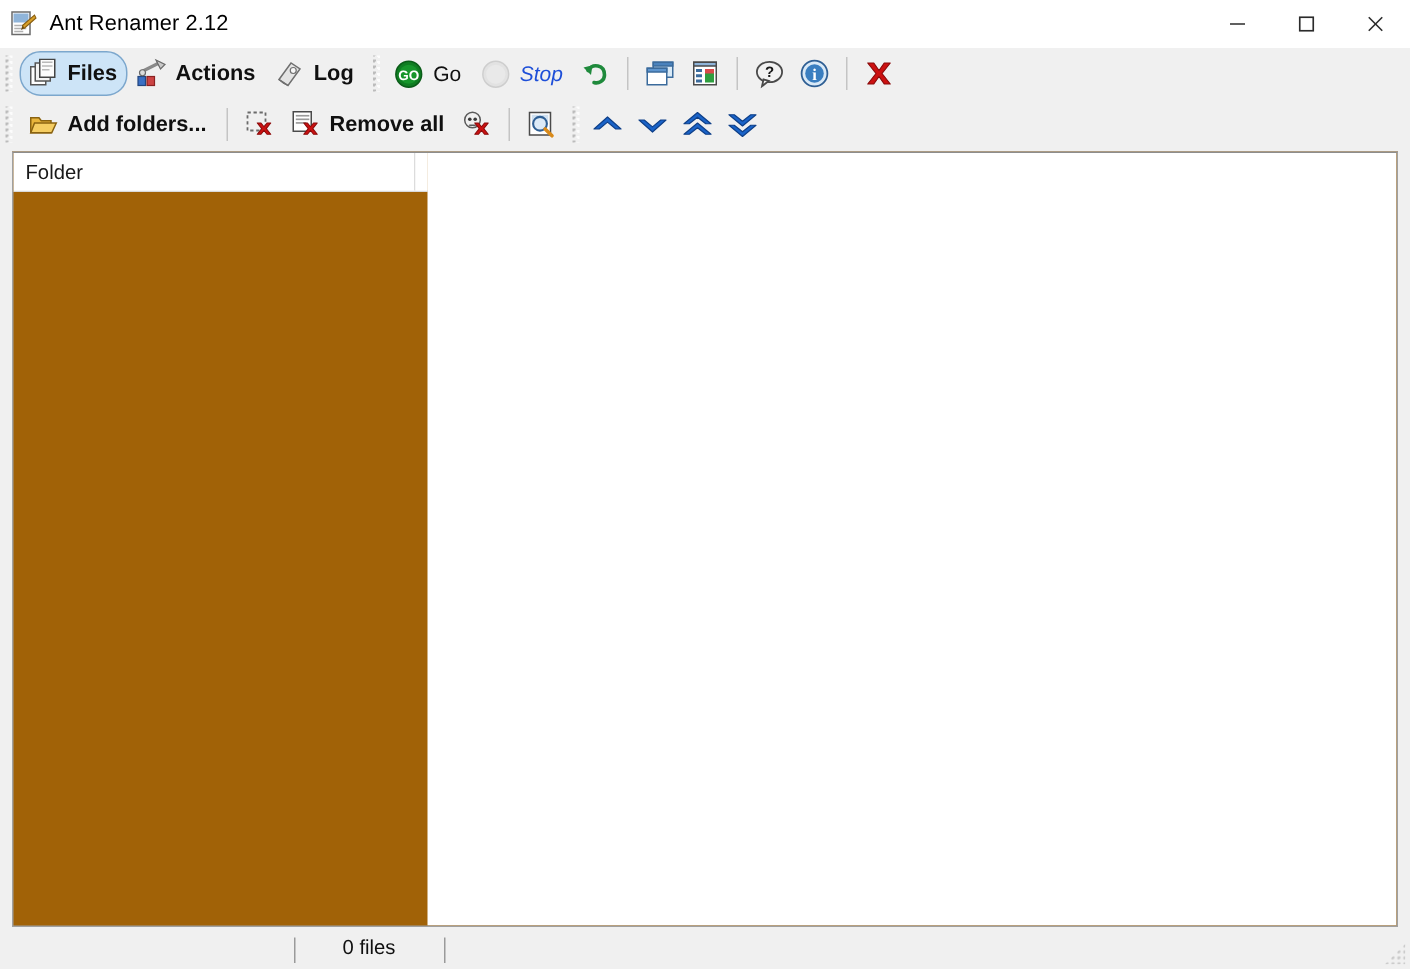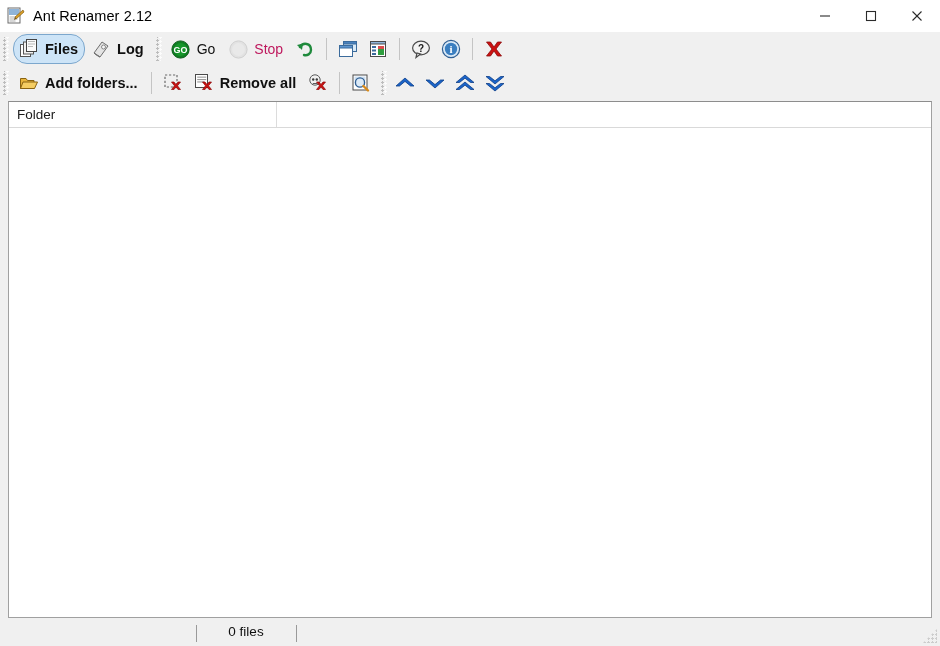--- a/index.html
+++ b/index.html
@@ -133,32 +133,32 @@
     color: #101010;
     margin-left: 5px;
     font-weight: 700;
   }
   .tb-item.small .lbl { font-weight: 400; font-size: 14px; }
   .tb-item.checked {
     background: #cde4f7;
     border: 1px solid #7ca7cd;
   }
   .tb-item.icononly { padding: 0 3px; }
-  .tb-item.disabled .lbl { color: #be185d; }
+  .tb-item.disabled .lbl { color: #1d4ed8; font-style: italic; }
   .tb-item.disabled .ic { opacity: 0.55; }
 
   
   .listwrap {
     flex: 1 1 auto;
     margin: 2px 8px 0 8px;
     border: 1px solid #a0a0a0;
     border-top-color: #8d8d8d;
     background: #a16207;
     display: flex;
-    flex-direction: column;
+    flex-direction: row;
     overflow: hidden;
     position: relative;
   }
   .lv-header {
     height: 25px;
     flex: 0 0 auto;
     background: #ffffff;
     border-bottom: 1px solid #d9d9d9;
     display: flex;
     position: relative;
@@ -266,20 +266,32 @@
           <rect x="4.5" y="3" width="10" height="12" fill="#f2f2f2" stroke="#555" stroke-width="1"></rect>
           <rect x="7.5" y="0.5" width="10" height="12" fill="#fbfbfb" stroke="#444" stroke-width="1"></rect>
           <rect x="9" y="2" width="7" height="1" fill="#b9b9b9"></rect>
           <rect x="9" y="4.5" width="7" height="1" fill="#b9b9b9"></rect>
           <rect x="9" y="7" width="5" height="1" fill="#b9b9b9"></rect>
         </svg>
       </span>
       <span class="lbl">Files</span>
     </div>
 
+    <div class="tb-item">
+      <span class="ic">
+        <svg width="20" height="20" viewBox="0 0 20 20">
+          <rect x="1" y="12" width="5" height="6" fill="#3a6fc4" stroke="#22457f" stroke-width="0.8"></rect>
+          <rect x="7" y="12" width="5" height="6" fill="#cc4444" stroke="#8a2222" stroke-width="0.8"></rect>
+          <path d="M3 9 L15 3" stroke="#8a8a8a" stroke-width="2.2" stroke-linecap="round"></path>
+          <path d="M13 1 L19 4 L16 7 Z" fill="#c9c9c9" stroke="#6a6a6a" stroke-width="0.8"></path>
+          <circle cx="4" cy="9.5" r="2" fill="#dcdcdc" stroke="#6a6a6a" stroke-width="0.8"></circle>
+        </svg>
+      </span>
+      <span class="lbl">Actions</span>
+    </div>
 
     <div class="tb-item">
       <span class="ic">
         <svg width="20" height="20" viewBox="0 0 20 20">
           <path d="M3 14 L11 3 L17 7 L9 18 Z" fill="#e4e4e4" stroke="#6f6f6f" stroke-width="1"></path>
           <path d="M3 14 L6 16.5 L9 18 Z" fill="#a9a9a9" stroke="#6f6f6f" stroke-width="0.8"></path>
           <circle cx="12.5" cy="8" r="2" fill="#f7f7f7" stroke="#6f6f6f" stroke-width="0.8"></circle>
         </svg>
       </span>
       <span class="lbl">Log</span>

